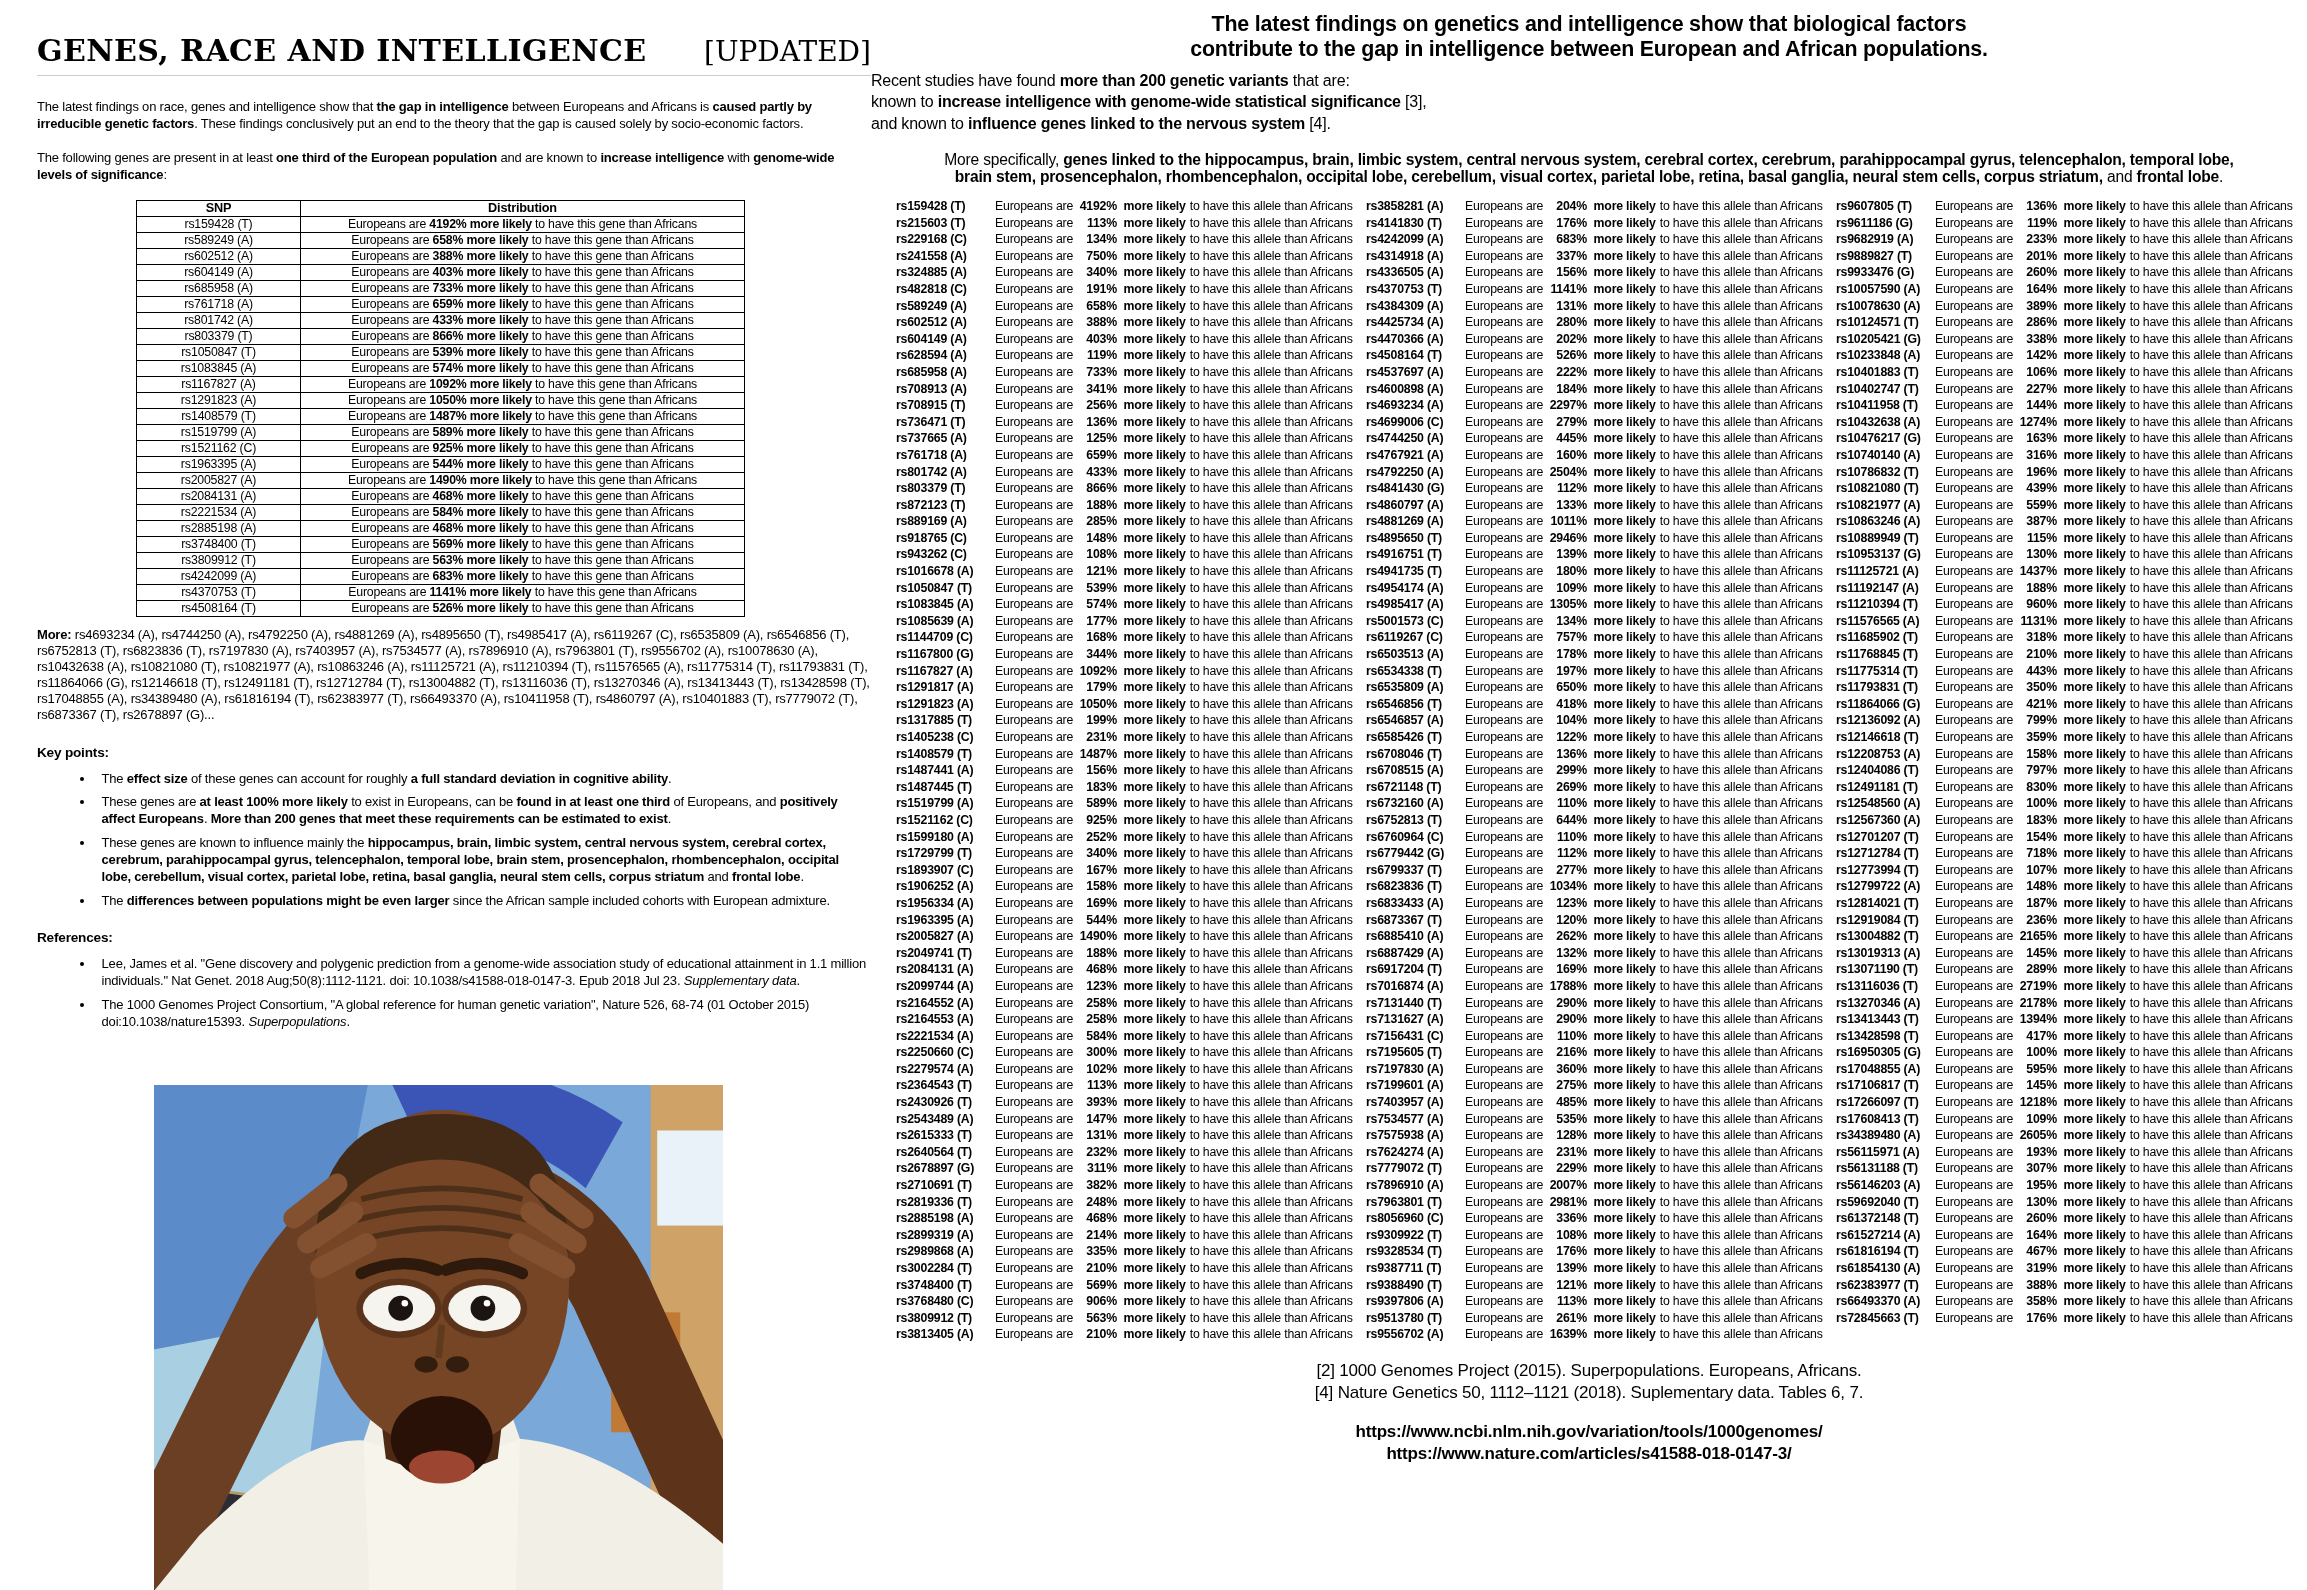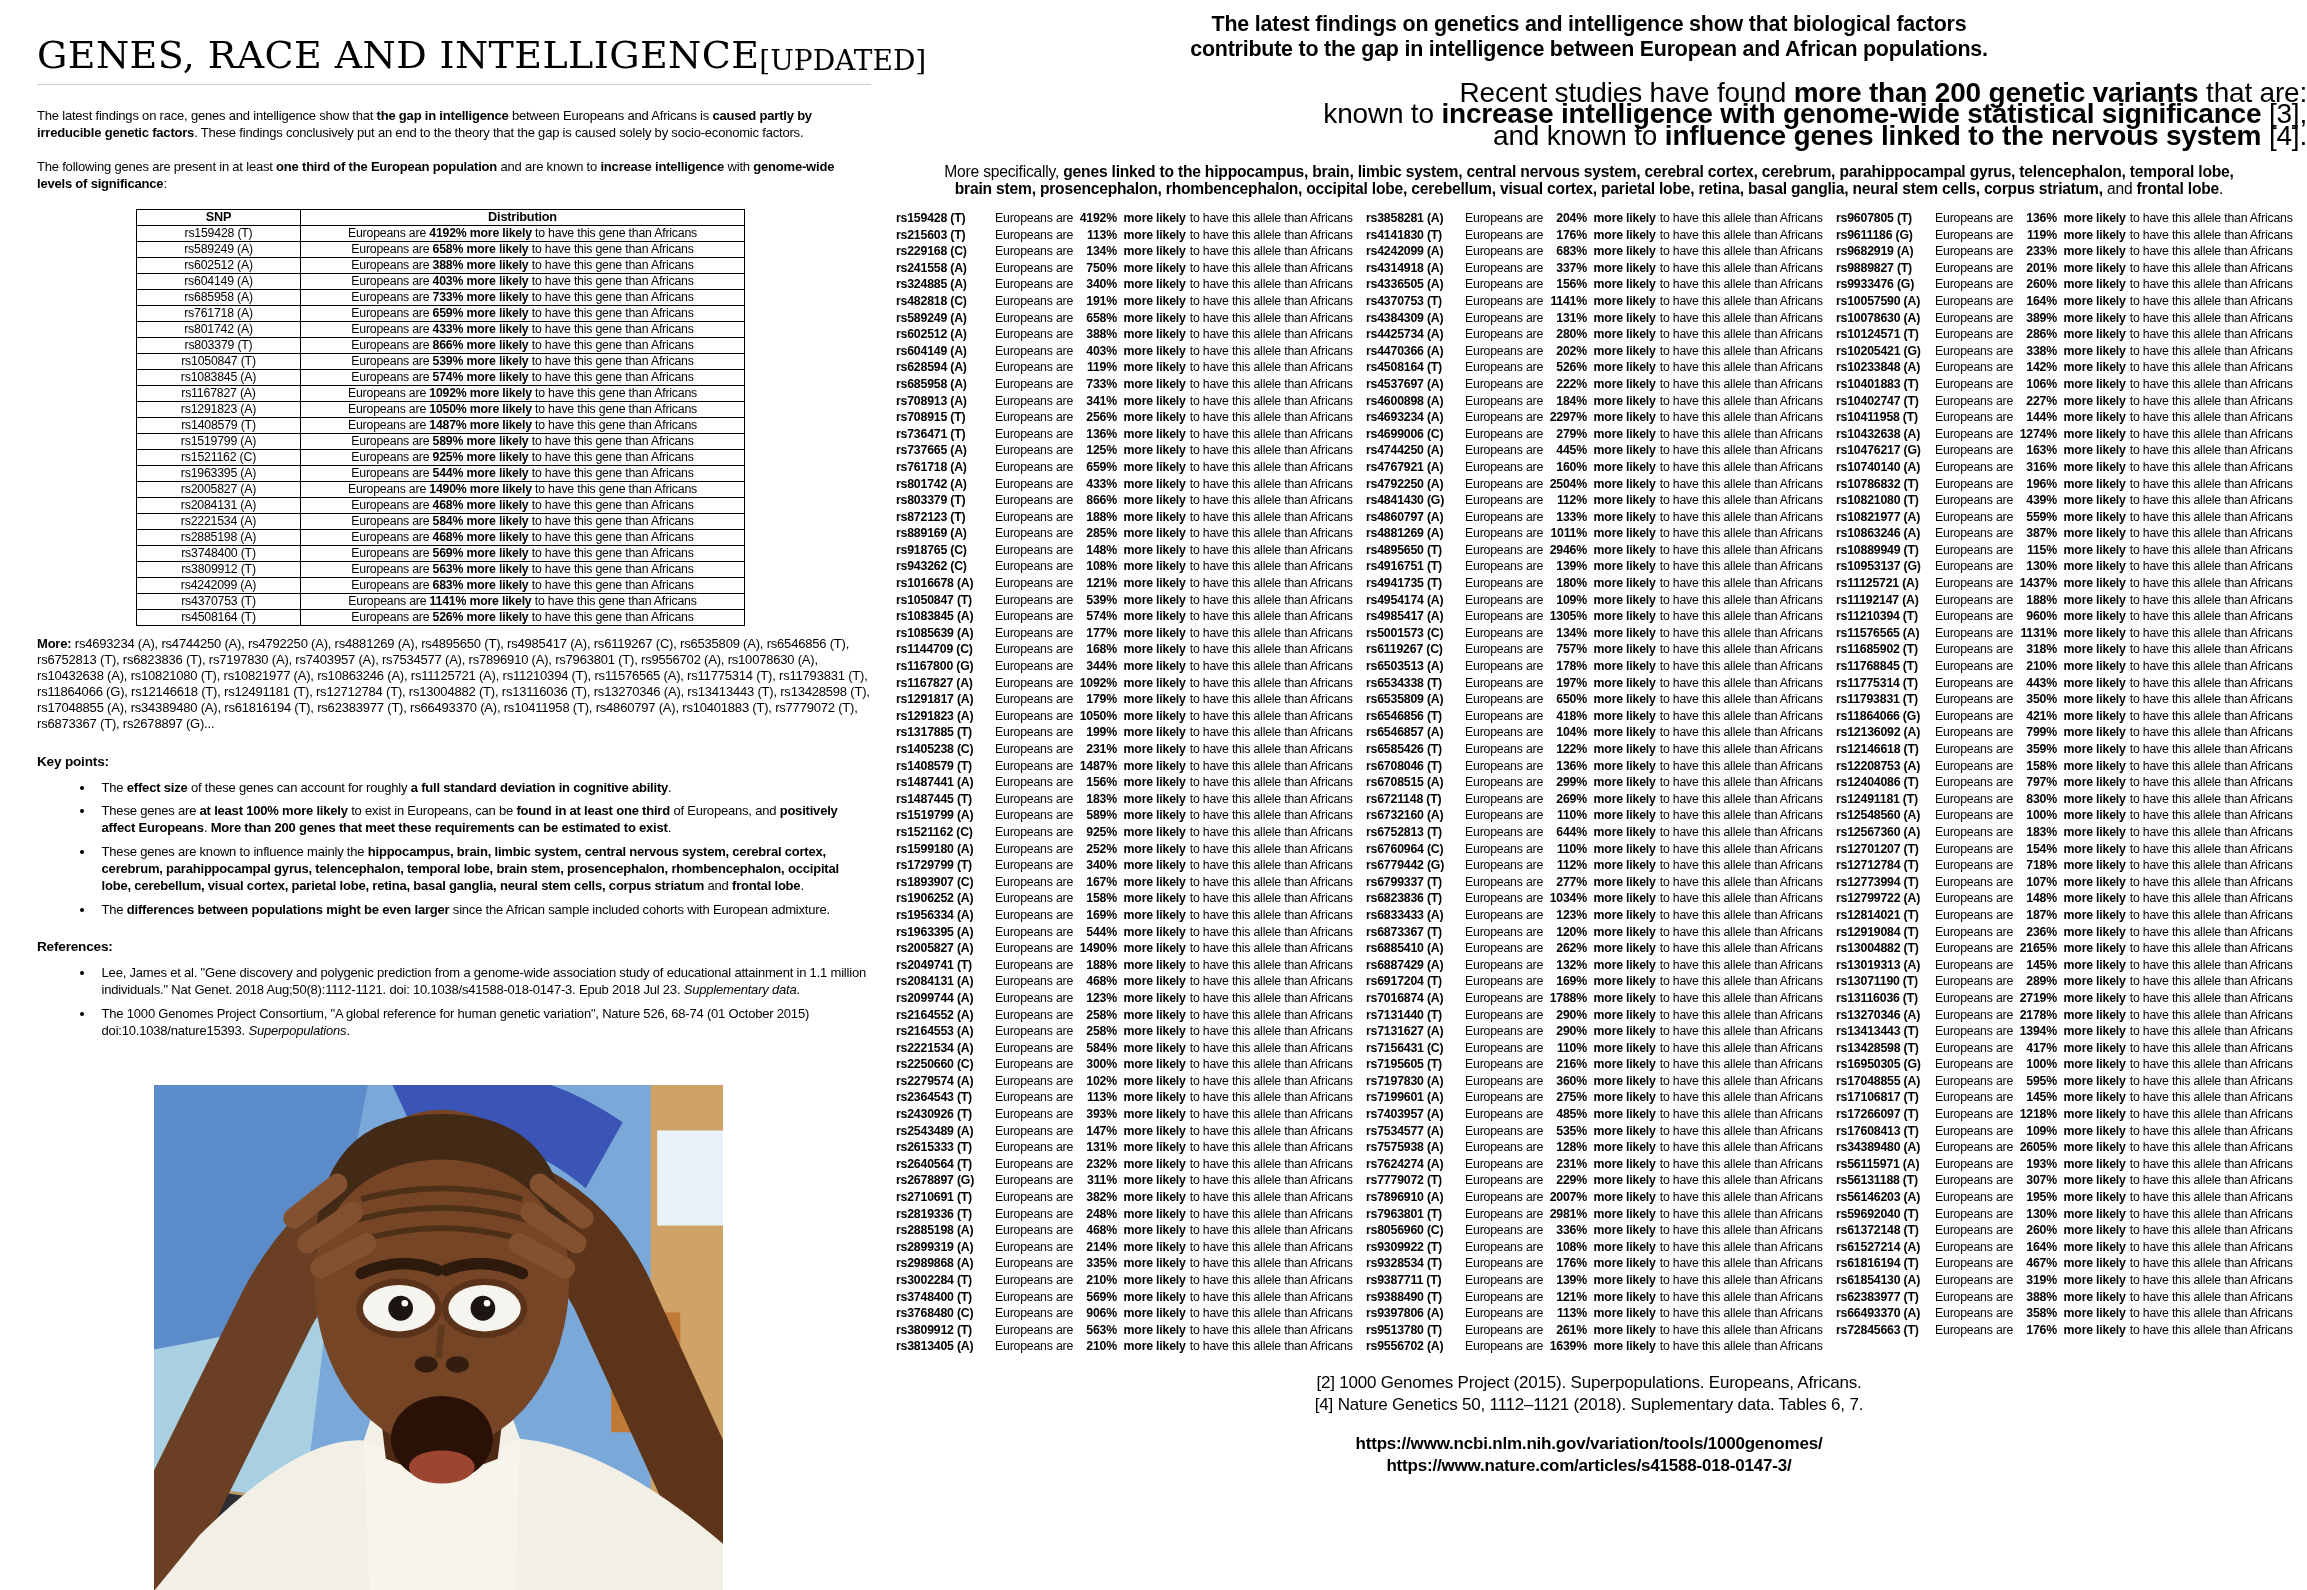--- a/index.html
+++ b/index.html
@@ -4,42 +4,42 @@
 <style>
   * { margin:0; padding:0; box-sizing:border-box; }
   html,body { background:#ffffff; }
   body {
     width:2307px; height:1591px; position:relative; overflow:hidden;
     color:#000; font-family:"Liberation Sans","DejaVu Sans",sans-serif;
   }
   
   .left-doc { position:absolute; left:37px; top:33px; width:834px; height:1558px; }
   .title-row { display:flex; justify-content:space-between; align-items:flex-end; }
-  .doc-title { font-family:"DejaVu Serif","Liberation Serif",serif; font-weight:400; font-size:38px; letter-spacing:0.4px; white-space:nowrap; }
+  .doc-title { font-family:"DejaVu Serif","Liberation Serif",serif; font-weight:700; font-size:30px; letter-spacing:0.4px; white-space:nowrap; }
   .updated { font-family:"DejaVu Serif","Liberation Serif",serif; font-weight:400; font-size:28px; white-space:nowrap; }
   .rule { border-top:1.6px solid #cdcdcd; margin-top:7.4px; margin-bottom:22px; }
   p.body { font-size:13px; line-height:17px; letter-spacing:-0.2px; margin-bottom:17px; }
   table.snp { border-collapse:collapse; margin:8.2px 0 10px 99px; }
   table.snp th, table.snp td {
     border:1.6px solid #000; text-align:center; font-size:12.3px; height:16px;
     line-height:13px; padding:0 5px; letter-spacing:-0.2px; white-space:nowrap;
   }
   table.snp th { font-size:12.7px; }
   table.snp .c-snp { width:164px; }
   table.snp .c-dist { width:444px; }
   p.more { margin-top:0; margin-bottom:16px; line-height:16px; }
   p.heading { font-weight:bold; font-size:13.6px; letter-spacing:-0.2px; margin-top:21.4px; margin-bottom:10px; }
   ul.bullets { list-style:disc; margin-left:58px; padding-right:3.3px; }
   ul.bullets li { font-size:13px; line-height:17px; letter-spacing:-0.2px; margin-bottom:6.6px; padding-left:6.6px; }
   .photo { position:absolute; left:117px; top:1052px; width:569px; height:506px; overflow:hidden; }
   .photo svg { display:block; width:100%; height:100%; }
   
   .right-page { position:absolute; left:871px; top:0; width:1436px; height:1591px; }
   .headline { margin-top:12px; text-align:center; font-weight:bold; font-size:21.4px; line-height:25px; letter-spacing:-0.2px; }
-  .claims { margin-top:20px; text-align:right; font-size:28px; line-height:21.4px; letter-spacing:-0.2px; }
+  .claims { margin-top:8px; text-align:left; font-size:16px; line-height:21.4px; letter-spacing:-0.2px; }
   .specifics { margin-top:16.4px; text-align:center; font-size:15.6px; line-height:17.7px; letter-spacing:-0.2px; padding:0 66px; }
   .snp-columns { display:flex; margin-top:13px; padding-left:25px; }
   .snp-col { width:470px; flex:0 0 auto; }
   .snp-row { display:flex; align-items:baseline; height:16.6px; font-size:12.3px; letter-spacing:-0.2px; white-space:nowrap; }
   .snp-row .rsid { font-weight:700; width:99px; flex:0 0 auto; }
   .snp-row .eu { width:81px; flex:0 0 auto; }
   .snp-row .pct { font-weight:700; width:41px; margin-right:6.6px; text-align:right; flex:0 0 auto; }
   .snp-row .ml { font-weight:700; margin-right:4.1px; flex:0 0 auto; }
   .footnotes { margin-top:16.4px; text-align:center; font-size:17px; line-height:22px; letter-spacing:-0.2px; }
   .links { margin-top:16.4px; text-align:center; font-size:17px; font-weight:bold; line-height:22px; letter-spacing:-0.2px; }

